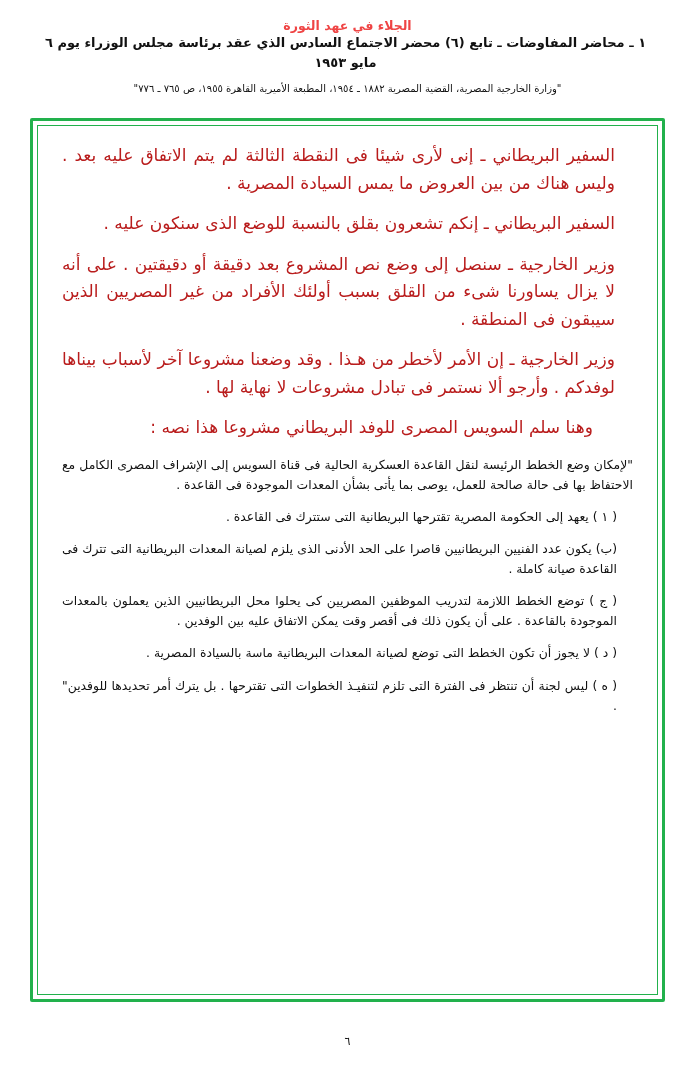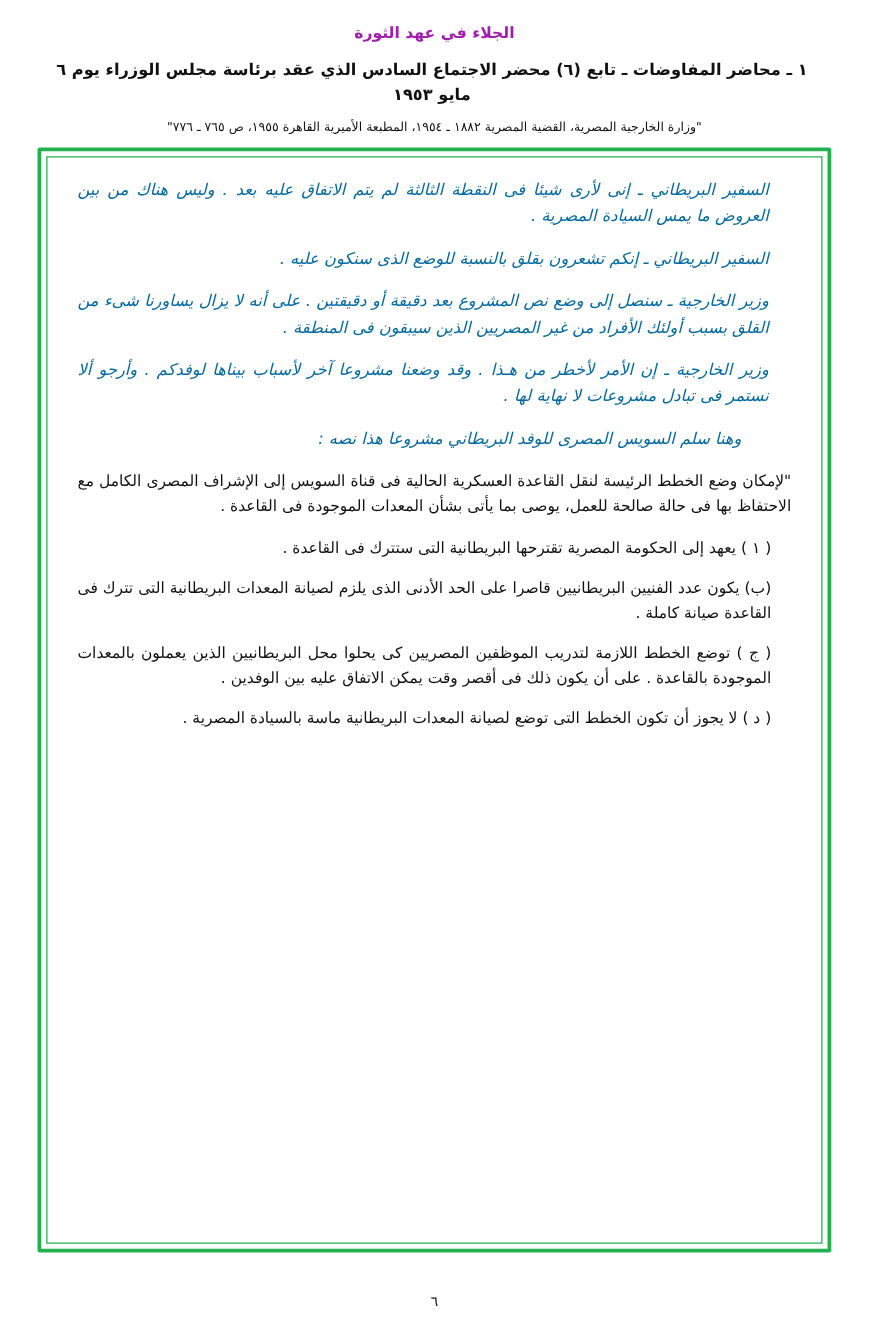--- a/index.html
+++ b/index.html
@@ -23,22 +23,21 @@
     padding: 0;
   }
   .doc-header {
     text-align: center;
     padding-top: 18px;
   }
   .running-head {
     font-size: 12.5px;
     font-weight: bold;
     letter-spacing: 0.2px;
-    color: #a21caf;
-    margin-bottom: 14px;
+    color: #ef4444;
   }
   .doc-title {
     font-size: 13px;
     font-weight: bold;
     color: #111;
     margin: 0 44px 9px 40px;
     line-height: 1.5;
   }
   .doc-source {
     font-size: 10px;
@@ -65,26 +64,25 @@
     border: 1px solid #22b14c;
     box-sizing: border-box;
     overflow: hidden;
   }
   .body-text {
     padding: 16px 24px 10px 24px;
     box-sizing: border-box;
   }
   p.para {
     margin: 0 0 13px 0;
-    font-size: 13px;
+    font-size: 17px;
     line-height: 1.62;
     text-align: justify;
     text-justify: inter-word;
-    color: #0369a1;
-    font-style: italic;
+    color: #b91c1c;
   }
   p.para.indent {
     text-indent: 0;
     padding-right: 18px;
   }
   p.para.center-ish {
     padding-right: 40px;
   }
   p.quote {
     margin: 0 0 12px 0;
@@ -143,20 +141,24 @@
           <span>يكون عدد الفنيين البريطانيين قاصرا على الحد الأدنى الذى يلزم لصيانة المعدات البريطانية التى تترك فى القاعدة صيانة كاملة .</span>
         </p>
         <p class="item">
           <span>( ج )</span>
           <span>توضع الخطط اللازمة لتدريب الموظفين المصريين كى يحلوا محل البريطانيين الذين يعملون بالمعدات الموجودة بالقاعدة . على أن يكون ذلك فى أقصر وقت يمكن الاتفاق عليه بين الوفدين .</span>
         </p>
         <p class="item">
           <span>( د )</span>
           <span>لا يجوز أن تكون الخطط التى توضع لصيانة المعدات البريطانية ماسة بالسيادة المصرية .</span>
         </p>
+        <p class="item">
+          <span>( ه )</span>
+          <span>ليس لجنة أن تنتظر فى الفترة التى تلزم لتنفيـذ الخطوات التى تقترحها . بل يترك أمر تحديدها للوفدين" .</span>
+        </p>
 
 
       </div>
     </div>
   </div>
 
   <div class="page-number">٦</div>
 
 </div>
 

